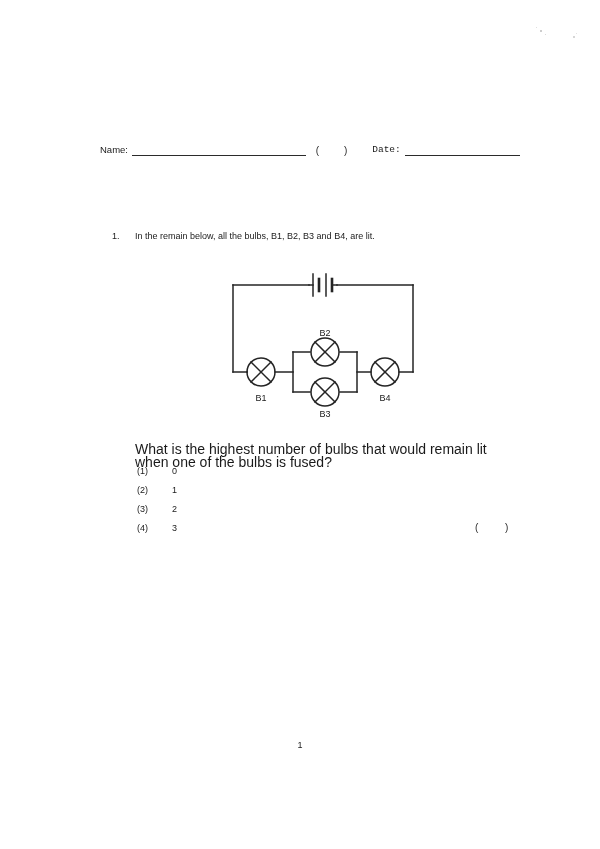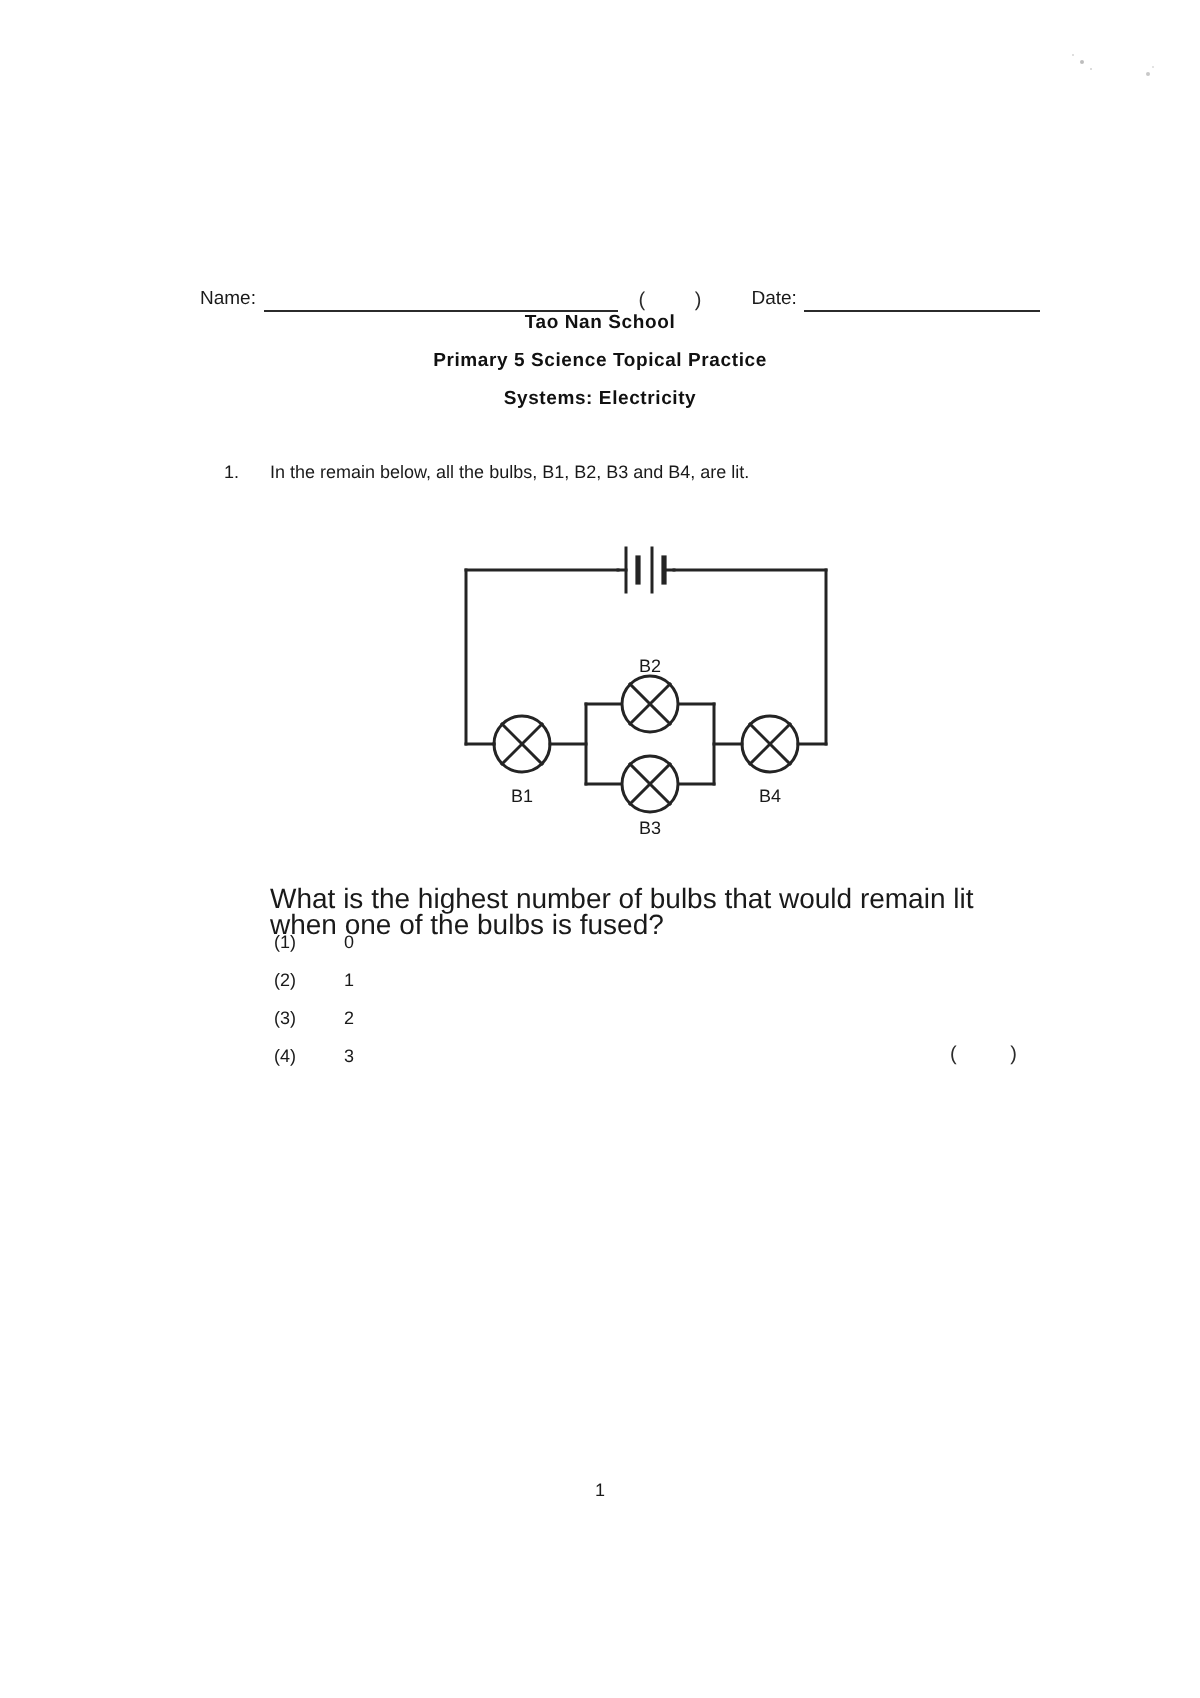--- a/index.html
+++ b/index.html
@@ -63,21 +63,21 @@
   .rule.class  { width: 78px; }
   .rule.date   { width: 118px; }
   .rule.sign   { width: 72px; }
 
   .paren {
     font-size: 10px;
     letter-spacing: 11px;
     margin-left: 10px;
     color: #2b2b2b;
   }
-  .spacer-date { margin-left: 14px; }
+  .spacer-date { margin-left: 14px; font-family: Liberation Mono, monospace; }
   .right-group {
     margin-left: auto;
     display: flex;
     align-items: flex-end;
   }
 
   
   .titles {
     position: absolute;
     left: 0;
@@ -180,25 +180,20 @@
       <span class="fld-label">Name:</span>
       <span class="rule name"></span>
       <span class="paren">(    )</span>
       <span class="fld-label spacer-date">Date:</span>
       <span class="rule date"></span>
     </div>
 
 
   </div>
 
-  <div class="titles">
-    <div class="title-line">Tao Nan School</div>
-    <div class="title-line">Primary 5 Science Topical Practice</div>
-    <div class="title-line">Systems: Electricity</div>
-  </div>
 
   <div class="q-num">1.</div>
   <div class="q-stem">In the remain below, all the bulbs, B1, B2, B3 and B4, are lit.</div>
 
   <div class="circuit">
     <svg width="220" height="155" viewBox="0 0 220 155" xmlns="http://www.w3.org/2000/svg">
       <g fill="none" stroke="#242424" stroke-width="1.5" stroke-linecap="square">
 
         <line x1="18" y1="23" x2="18" y2="110"></line>
 

